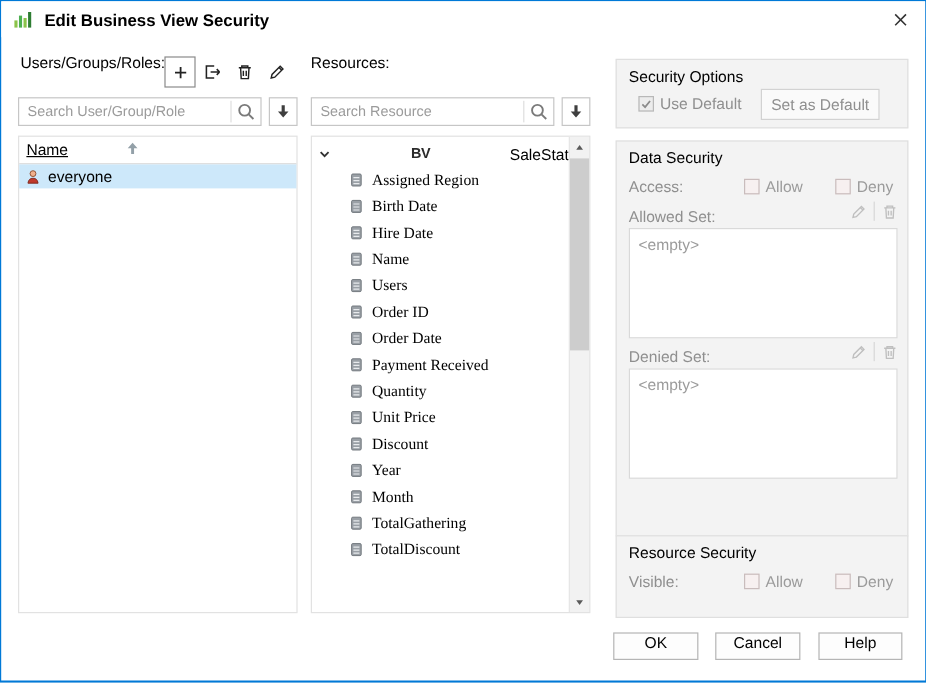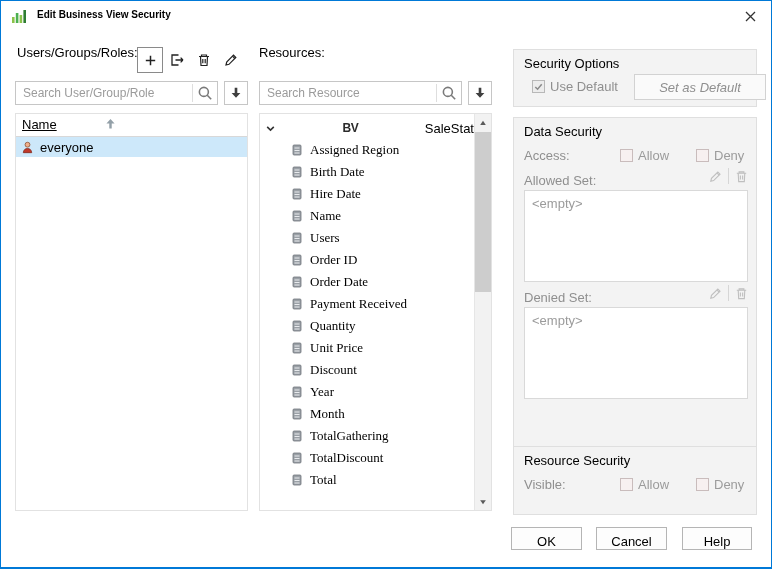--- a/index.html
+++ b/index.html
@@ -5,21 +5,21 @@
   html,body{margin:0;padding:0;background:#e9e9e9;}
   .window{
     position:relative;width:770px;height:566px;margin:0;
     background:#fff;border:1px solid #0079d7;border-bottom-width:2px;
     font-family:"Liberation Sans",sans-serif;font-size:13px;color:#000;
     overflow:hidden;
   }
   
   .titlebar{position:absolute;left:0;top:0;right:0;height:30px;background:#fff;}
   .app-icon{position:absolute;left:10px;top:7px;width:16px;height:16px;}
-  .title-text{position:absolute;left:36px;top:8px;font-weight:bold;font-size:10px;}
+  .title-text{position:absolute;left:36px;top:8px;font-weight:bold;font-size:14px;}
   .close-btn{position:absolute;right:0;top:0;width:42px;height:30px;display:flex;align-items:center;justify-content:center;cursor:pointer;}
   
   .panel-label{position:absolute;color:#000;}
   .tb-btn{position:absolute;top:46px;width:26px;height:26px;background:#fff;border:1px solid transparent;
     display:flex;align-items:center;justify-content:center;box-sizing:border-box;}
   .tb-btn.outlined{border-color:#8a8a8a;}
   .search-wrap{position:absolute;height:24px;box-sizing:border-box;}
   .search-input{width:100%;height:24px;box-sizing:border-box;border:1px solid #c6c6c6;background:#fff;
     padding:2px 30px 2px 7px;font-family:"Liberation Sans",sans-serif;font-size:12px;color:#333;outline:none;}
   .search-input::placeholder{color:#9b9b9b;}
@@ -63,21 +63,21 @@
   .cb.checked svg{position:absolute;left:0;top:0;width:11px;height:11px;}
   .cb-label{position:absolute;color:#9b9b9b;}
   .disabled-btn{position:absolute;background:#fafafa;border:1px solid #d2d2d2;color:#8f8f8f;
     display:flex;align-items:center;justify-content:center;box-sizing:border-box;font-size:13px;}
   .mini-btn{position:absolute;width:18px;height:18px;display:flex;align-items:center;justify-content:center;}
   .mini-divider{position:absolute;width:1px;height:16px;background:#d6d6d6;}
   .empty-box{position:absolute;left:10px;right:8px;background:#fff;border:1px solid #d9d9d9;box-sizing:border-box;}
   .empty-text{position:absolute;left:7px;top:5px;color:#9b9b9b;}
   
   .footer-btn{position:absolute;top:526px;height:23px;background:#fdfdfd;border:1px solid #b5b5b5;
-    box-sizing:border-box;display:flex;align-items:flex-end;justify-content:center;font-size:13px;cursor:pointer;}
+    box-sizing:border-box;display:flex;align-items:flex-start;justify-content:center;font-size:13px;cursor:pointer;}
 </style>
 </head>
 <body>
 
 <div class="window">
 
   <div class="titlebar">
     <span class="app-icon">
       <svg viewBox="0 0 16 16">
           <rect x="1" y="9" width="2.6" height="6" fill="#8bc34a"></rect>
@@ -325,29 +325,20 @@
           <span class="tree-label">TotalGathering</span>
         </div>
       <div class="tree-row item">
           <span class="col-icon">
             <svg viewBox="0 0 14 14">
               <rect x="3" y="2" width="8" height="10" rx="1" fill="#9aa0a6" stroke="#6f757b" stroke-width="0.8"></rect>
               <path d="M4.5 5h5M4.5 7.5h5M4.5 10h5" stroke="#e8eaed" stroke-width="1"></path>
             </svg>
           </span>
           <span class="tree-label">TotalDiscount</span>
-        </div>
-      <div class="tree-row item">
-          <span class="col-icon">
-            <svg viewBox="0 0 14 14">
-              <rect x="3" y="2" width="8" height="10" rx="1" fill="#9aa0a6" stroke="#6f757b" stroke-width="0.8"></rect>
-              <path d="M4.5 5h5M4.5 7.5h5M4.5 10h5" stroke="#e8eaed" stroke-width="1"></path>
-            </svg>
-          </span>
-          <span class="tree-label">Total</span>
         </div>
     </div>
     <div class="scrollbar">
       <div class="sb-btn up">
         <svg viewBox="0 0 16 16" width="10" height="10">
             <path d="M8 4.5 12.5 11h-9Z" fill="#5a5a5a"></path>
           </svg>
       </div>
       <div class="sb-thumb"></div>
       <div class="sb-btn down">
@@ -359,21 +350,21 @@
   </div>
 
   <div class="group" style="top:48px;height:58px;">
     <span class="group-title">Security Options</span>
     <span class="cb checked" style="left:18px;top:30px;">
       <svg viewBox="0 0 12 12">
           <path d="m2.5 6.5 2.5 2.5 4.5-5.5" fill="none" stroke="#8a8a8a" stroke-width="1.6"></path>
         </svg>
     </span>
     <span class="cb-label" style="left:36px;top:29px;color:#8f8f8f;">Use Default</span>
-    <div class="disabled-btn" style="left:120px;top:24px;width:132px;height:26px;font-style:italic;">
+    <div class="disabled-btn" style="left:120px;top:24px;width:99px;height:26px;">
       <span>Set as Default</span>
     </div>
   </div>
 
   <div class="group" style="top:116px;height:330px;">
     <span class="group-title">Data Security</span>
 
     <span class="gray-label" style="position:absolute;left:10px;top:30px;">Access:</span>
     <span class="cb" style="left:106px;top:31px;"></span>
     <span class="cb-label" style="left:124px;top:30px;">Allow</span>

